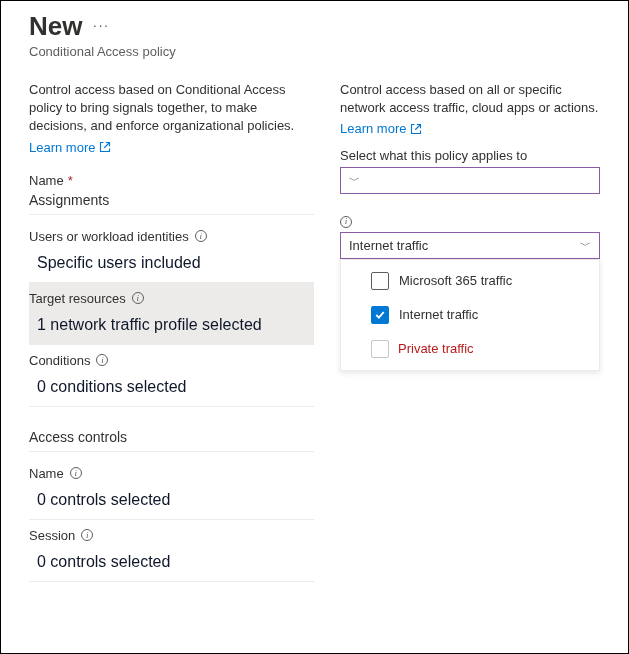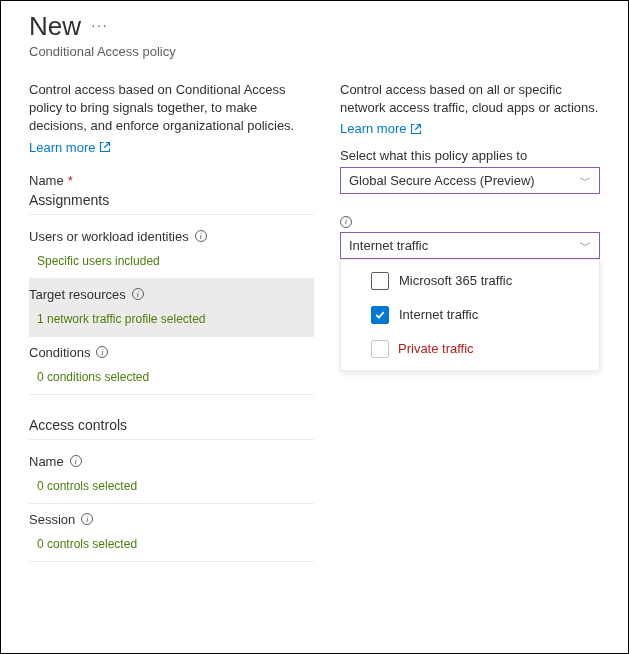--- a/index.html
+++ b/index.html
@@ -8,21 +8,21 @@
       font-size: 13px;
       color: #323130;
       background: #fff;
       width: 629px;
       height: 654px;
       border: 1px solid #000;
       padding: 10px 24px 20px 28px;
       overflow: hidden;
     }
     .header-row { display: flex; align-items: center; gap: 10px; margin-bottom: 2px; }
-    .page-title { font-size: 26px; font-weight: 400; color: #323130; }
+    .page-title { font-size: 26px; font-weight: 700; color: #323130; }
     .more-dots { font-size: 14px; color: #605e5c; letter-spacing: 1px; padding-bottom: 4px; }
     .subtitle { font-size: 13px; color: #605e5c; margin-bottom: 22px; }
     .columns { display: flex; gap: 26px; }
     .col { flex: 1; }
     .col-left { max-width: 285px; }
     .col-right { max-width: 260px; }
     .desc { font-size: 13px; color: #323130; line-height: 1.4; margin-bottom: 4px; }
     .learn-more { color: #0078d4; font-size: 13px; display: inline-flex; align-items: center; gap: 4px; cursor: pointer; margin-bottom: 18px; }
     .learn-more svg { width: 12px; height: 12px; }
     .learn-more-right { margin-bottom: 12px; }
@@ -34,21 +34,21 @@
       border: 1px solid #8a5ca6;
       padding: 5px 30px 5px 8px;
       font-size: 13px;
       font-family: inherit;
       outline: none;
     }
     .check-icon { position: absolute; right: 8px; top: 50%; transform: translateY(-50%); color: #107c10; }
     .section-heading { font-size: 14px; color: #323130; margin-bottom: 6px; border-bottom: 1px solid #edebe9; padding-bottom: 6px; }
     .section-heading-gap { margin-top: 22px; }
     .info-icon { width: 12px; height: 12px; border: 1px solid #605e5c; border-radius: 50%; display: inline-flex; align-items: center; justify-content: center; font-size: 9px; color: #605e5c; font-style: italic; font-family: Georgia, serif; line-height: 1; }
-    .row-value { color: #4d7c0f; font-size: 12px; padding: 10px 0 10px 8px; cursor: pointer; }
+    .row-value { color: #0f172a; font-size: 16px; padding: 10px 0 10px 8px; cursor: pointer; }
     .group { border-bottom: 1px solid #edebe9; }
     .group.selected { background: #edebe9; }
     .group.selected .row-value { padding-left: 8px; }
     .dropdown {
       width: 100%;
       border: 1px solid #8a5ca6;
       padding: 5px 8px;
       font-size: 13px;
       display: flex;
       justify-content: space-between;
@@ -147,21 +147,20 @@
     <div class="desc">Control access based on all or specific network access traffic, cloud apps or actions.</div>
     <a class="learn-more learn-more-right">
       <span>Learn more</span>
       <svg viewBox="0 0 16 16" fill="none" stroke="#0078d4" stroke-width="1.5">
           <path d="M6 2H2v12h12v-4M9 2h5v5M14 2L7 9"></path>
         </svg>
     </a>
 
     <div class="field-label">Select what this policy applies to</div>
     <div class="dropdown">
-      <span>Global Secure Access (Preview)</span>
       <span class="chevron">﹀</span>
     </div>
 
     <span class="info-icon" style="margin-bottom:4px;">i</span>
 
     <div class="dropdown dropdown-open">
       <span>Internet traffic</span>
       <span class="chevron">﹀</span>
     </div>
 

